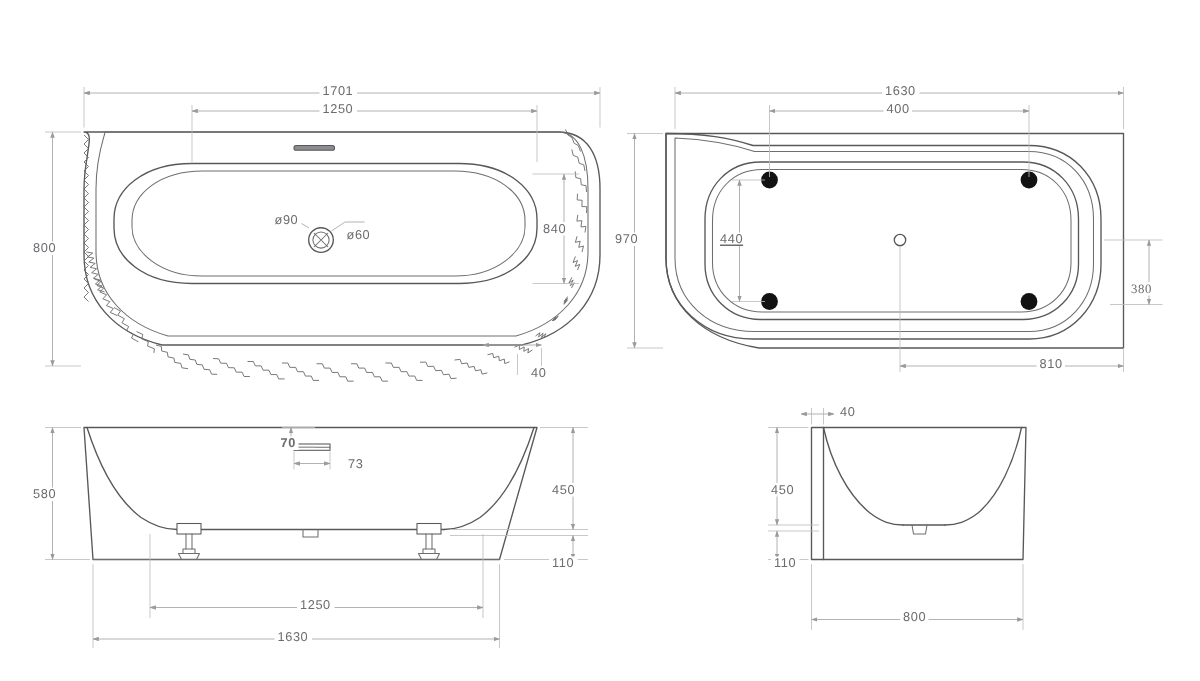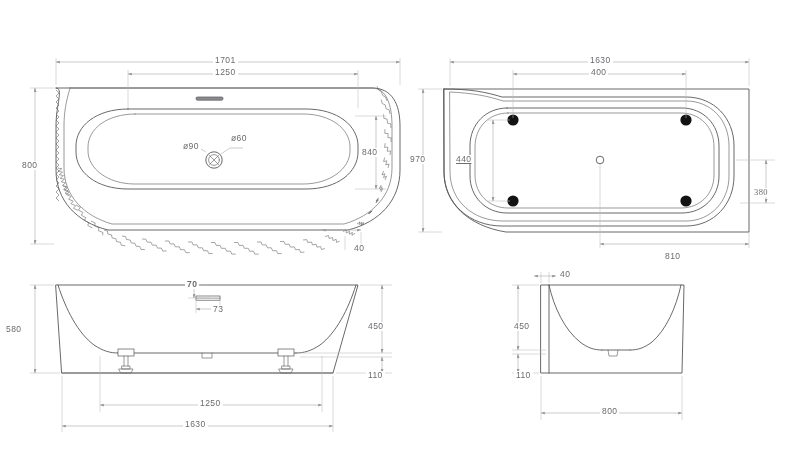--- a/index.html
+++ b/index.html
@@ -436,34 +436,34 @@
       </g>
     </g>
   </svg>
 
   <span class="dimtext" style="left:213px; top:56px;">1701</span>
   <span class="dimtext" style="left:213px; top:68px;">1250</span>
   <span class="dimtext" style="left:20px; top:161px;">800</span>
   <span class="dimtext" style="left:360px; top:148px;">840</span>
   <span class="dimtext" style="left:352px; top:244px;">40</span>
   <span class="dimtext" style="left:181px; top:142px;">ø90</span>
-  <span class="dimtext" style="left:229px; top:134px;">ø60</span>
+  <span class="dimtext" style="left:229px; top:152px;">ø60</span>
 
   <span class="dimtext" style="left:588px; top:56px;">1630</span>
   <span class="dimtext" style="left:589px; top:68px;">400</span>
   <span class="dimtext" style="left:408px; top:155px;">970</span>
-  <span class="dimtext" style="left:454px; top:155px;text-decoration:underline;">440</span>
+  <span class="dimtext" style="left:478px; top:155px;text-decoration:underline;">440</span>
   <span class="dimtext" style="left:752px; top:188px;font-family:Liberation Serif, serif;">380</span>
-  <span class="dimtext" style="left:663px; top:238px;margin-top:14px;">810</span>
-
-  <span class="dimtext" style="left:4px; top:325px;">580</span>
+  <span class="dimtext" style="left:691px; top:238px;">810</span>
+
+  <span class="dimtext" style="left:20px; top:325px;">580</span>
   <span class="dimtext" style="left:366px; top:322px;">450</span>
   <span class="dimtext" style="left:366px; top:371px;">110</span>
-  <span class="dimtext" style="left:185px; top:280px;font-weight:bold;">70</span>
-  <span class="dimtext" style="left:211px; top:305px;">73</span>
+  <span class="dimtext" style="left:185px; top:291px;font-weight:bold;">70</span>
+  <span class="dimtext" style="left:230px; top:305px;">73</span>
   <span class="dimtext" style="left:198px; top:399px;">1250</span>
   <span class="dimtext" style="left:183px; top:420px;">1630</span>
 
   <span class="dimtext" style="left:558px; top:270px;">40</span>
   <span class="dimtext" style="left:512px; top:322px;">450</span>
   <span class="dimtext" style="left:514px; top:371px;">110</span>
   <span class="dimtext" style="left:600px; top:407px;">800</span>
 
 </div>
 

